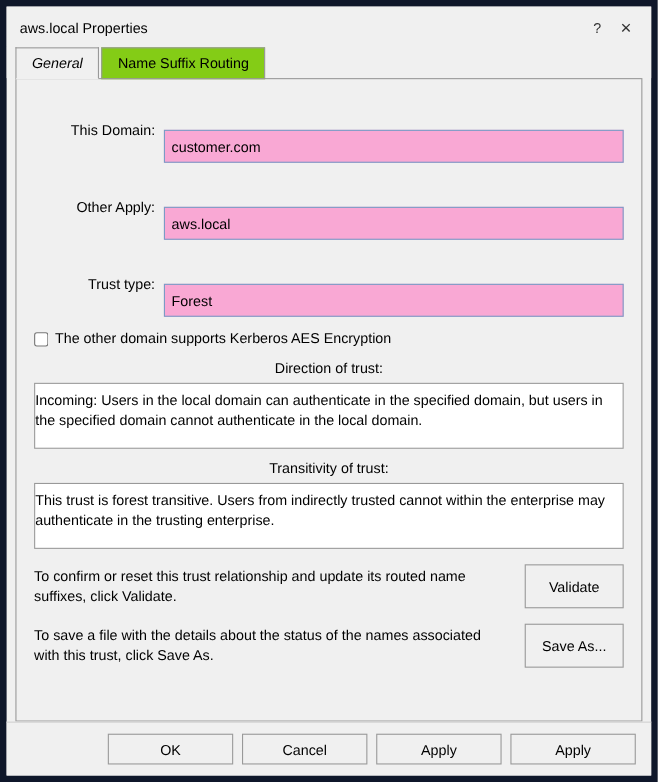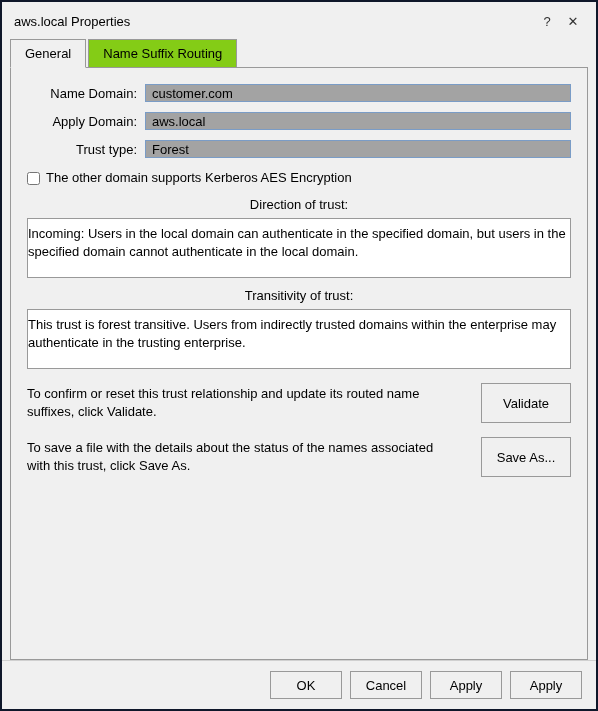--- a/index.html
+++ b/index.html
@@ -14,21 +14,21 @@
       display: flex;
       justify-content: center;
       align-items: center;
       width: 598px;
       height: 711px;
     }
     .dialog {
       width: 598px;
       height: 711px;
       background: #f0f0f0;
-      border: 2px solid #0f172a;
+      border: 6px solid #0f172a;
       box-shadow: 2px 2px 8px rgba(0,0,0,0.4);
       display: flex;
       flex-direction: column;
     }
     .title-bar {
       background: #f0f0f0;
       padding: 8px 12px 6px 12px;
       display: flex;
       align-items: center;
       justify-content: space-between;
@@ -73,20 +73,21 @@
       background: #84cc16;
       cursor: pointer;
       font-size: 13px;
       position: relative;
       bottom: -1px;
     }
     .tab.active {
       background: #f0f0f0;
       border-bottom: 1px solid #f0f0f0;
       font-weight: normal;
+      font-style: italic;
     }
     .content {
       flex: 1;
       border: 1px solid #999;
       margin: 0 8px;
       background: #f0f0f0;
       padding: 16px;
       display: flex;
       flex-direction: column;
       gap: 10px;
@@ -97,26 +98,27 @@
       gap: 8px;
     }
     .form-label {
       width: 110px;
       text-align: right;
       font-size: 13px;
       flex-shrink: 0;
     }
     .form-input {
       flex: 1;
-      height: 18px;
+      height: 30px;
       border: 1px solid #7a9cc6;
       padding: 2px 6px;
       font-size: 13px;
-      background: #a3a3a3;
+      background: #f9a8d4;
       outline: none;
+      margin-top: 30px;
     }
     .checkbox-row {
       display: flex;
       align-items: flex-end;
       gap: 6px;
       padding: 2px 0;
     }
     .checkbox-row input[type=checkbox] {
       width: 13px;
       height: 13px;
@@ -158,21 +160,21 @@
     }
     .footer {
       display: flex;
       justify-content: flex-end;
       padding: 10px 14px;
       gap: 8px;
       background: #f0f0f0;
       border-top: 1px solid #d0d0d0;
     }
     .footer-btn {
-      width: 72px;
+      width: 114px;
       height: 28px;
       background: #f0f0f0;
       border: 1px solid #999;
       font-size: 13px;
       cursor: pointer;
     }
     .footer-btn.disabled {
       color: #000000;
       cursor: default;
     }
@@ -202,47 +204,47 @@
       <span>General</span>
     </div>
     <div class="tab">
       <span>Name Suffix Routing</span>
     </div>
   </div>
 
   <div class="content">
 
     <div class="form-row">
-      <span class="form-label">Name Domain:</span>
+      <span class="form-label">This Domain:</span>
       <input type="text" class="form-input" value="customer.com" style="">
     </div>
 
     <div class="form-row">
-      <span class="form-label">Apply Domain:</span>
+      <span class="form-label">Other Apply:</span>
       <input type="text" class="form-input" value="aws.local" style="">
     </div>
 
     <div class="form-row">
       <span class="form-label">Trust type:</span>
       <input type="text" class="form-input" value="Forest" style="">
     </div>
 
     <div class="checkbox-row">
       <input type="checkbox" style="">
       <span>The other domain supports Kerberos AES Encryption</span>
     </div>
 
     <div class="section-block">
       <span class="section-label">Direction of trust:</span>
       <div class="text-area-box">Incoming: Users in the local domain can authenticate in the specified domain, but users in the specified domain cannot authenticate in the local domain.</div>
     </div>
 
     <div class="section-block">
       <span class="section-label">Transitivity of trust:</span>
-      <div class="text-area-box">This trust is forest transitive.  Users from indirectly trusted domains within the enterprise may authenticate in the trusting enterprise.</div>
+      <div class="text-area-box">This trust is forest transitive.  Users from indirectly trusted cannot within the enterprise may authenticate in the trusting enterprise.</div>
     </div>
 
     <div class="action-row">
       <span class="action-text">To confirm or reset this trust relationship and update its routed name suffixes, click Validate.</span>
       <button class="action-btn">Validate</button>
     </div>
 
     <div class="action-row">
       <span class="action-text">To save a file with the details about the status of the names associated with this trust, click Save As.</span>
       <button class="action-btn">Save As...</button>

